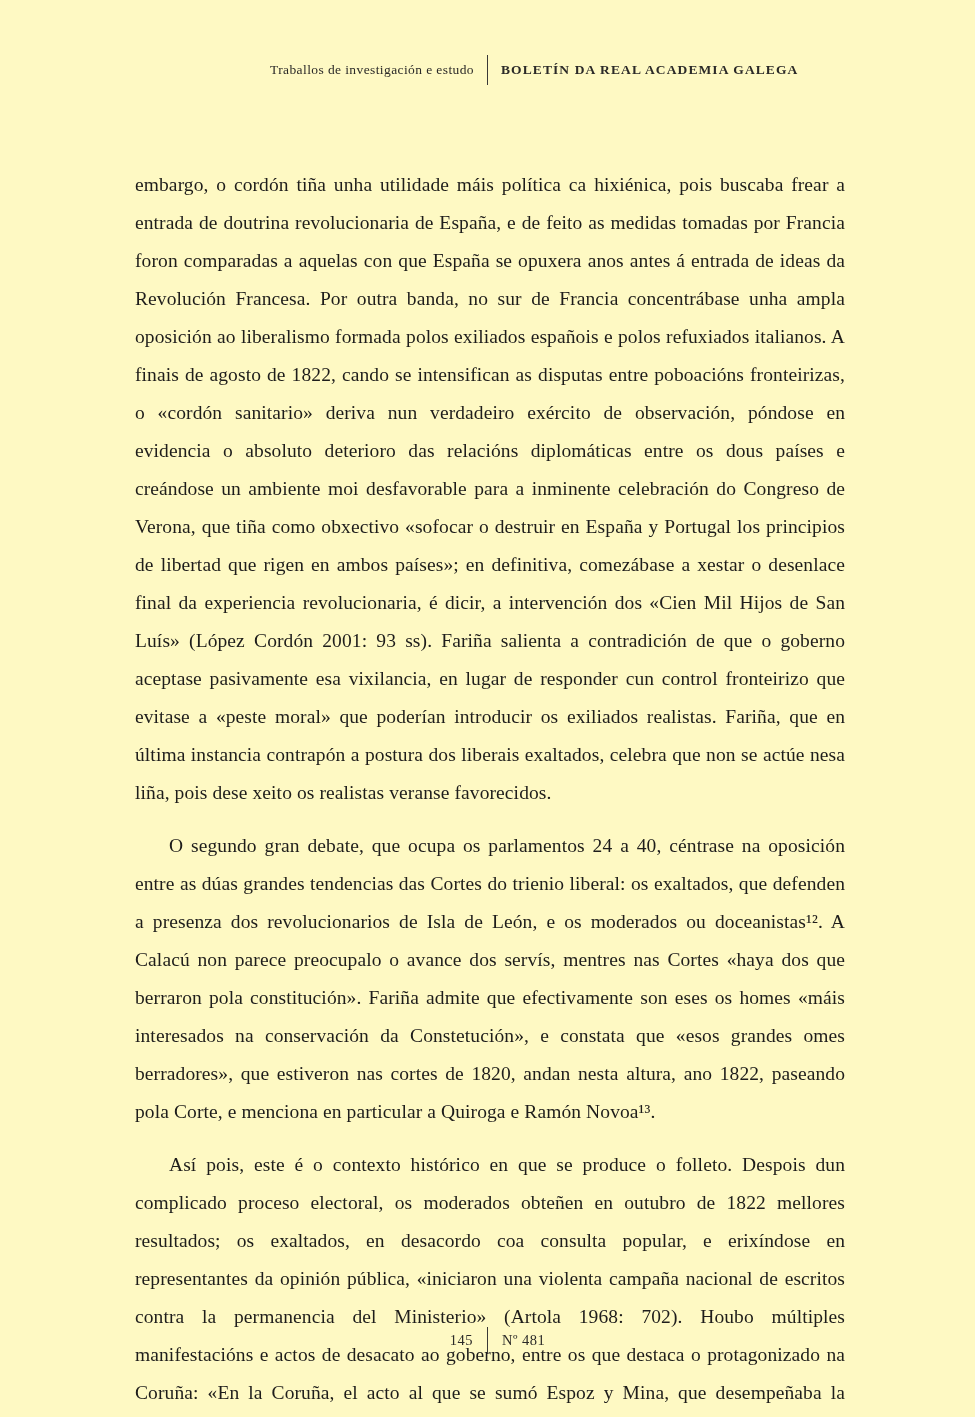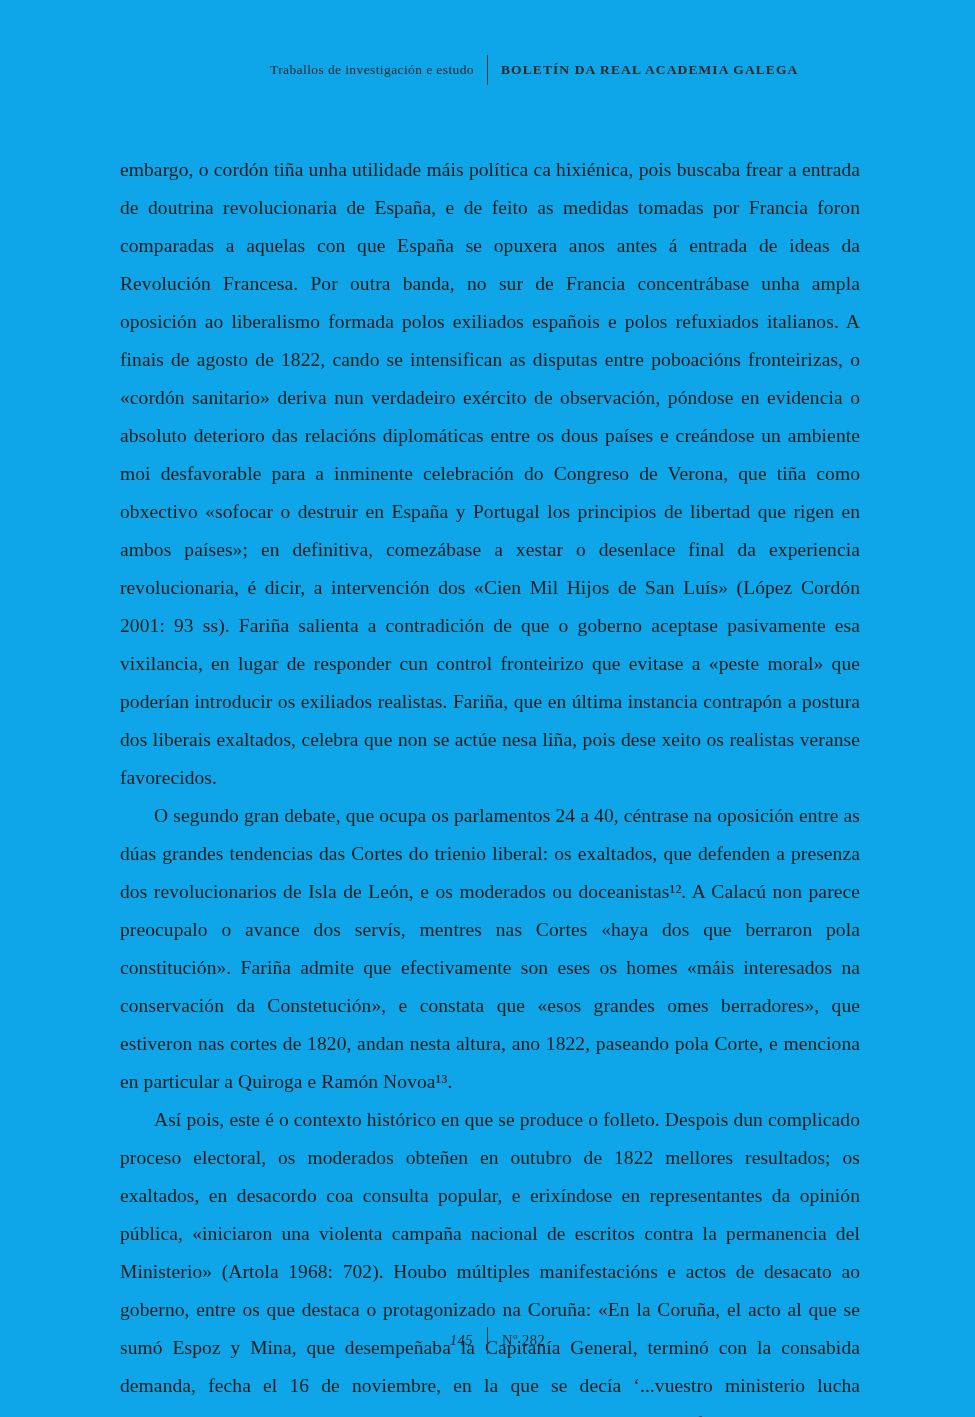--- a/index.html
+++ b/index.html
@@ -5,21 +5,21 @@
   html, body {
     margin: 0;
     padding: 0;
     background: #ffffff;
   }
   .page {
     position: relative;
     width: 975px;
     height: 1417px;
     margin: 0 auto;
-    background: #0ea5e9;
+    background: #fef9c3;
     font-family: "Liberation Serif", serif;
     color: #1e1d1b;
     overflow: hidden;
   }
 
   
   .running-head {
     position: absolute;
     top: 55px;
     left: 0;
@@ -52,21 +52,21 @@
     top: 151px;
     left: 120px;
     width: 740px;
     font-size: 19.5px;
     line-height: 38px;
     text-align: justify;
     letter-spacing: 0.1px;
     color: #1e1d1b;
   }
   .content p {
-    margin: 0;
+    margin: 15px;
     text-indent: 34px;
   }
   .content p.no-indent {
     text-indent: 0;
   }
 
   
   .page-footer {
     position: absolute;
     top: 1327px;
@@ -75,21 +75,20 @@
     display: grid;
     grid-template-columns: 1fr auto 1fr;
     align-items: center;
     column-gap: 14px;
     font-size: 14.5px;
     color: #2b2a28;
   }
   .page-footer .page-num {
     justify-self: end;
     letter-spacing: 0.5px;
-    font-style: italic;
   }
   .page-footer .issue-num {
     justify-self: start;
     letter-spacing: 0.5px;
   }
   .page-footer .vrule {
     height: 27px;
   }
 </style>
 </head>
@@ -105,16 +104,16 @@
 
   <div class="content">
     <p class="no-indent">embargo, o cordón tiña unha utilidade máis política ca hixiénica, pois buscaba frear a entrada de doutrina revolucionaria de España, e de feito as medidas tomadas por Francia foron comparadas a aquelas con que España se opuxera anos antes á entrada de ideas da Revolución Francesa. Por outra banda, no sur de Francia concentrábase unha ampla oposición ao liberalismo formada polos exiliados españois e polos refuxiados italianos. A finais de agosto de 1822, cando se intensifican as disputas entre poboacións fronteirizas, o «cordón sanitario» deriva nun verdadeiro exército de observación, póndose en evidencia o absoluto deterioro das relacións diplomáticas entre os dous países e creándose un ambiente moi desfavorable para a inminente celebración do Congreso de Verona, que tiña como obxectivo «sofocar o destruir en España y Portugal los principios de libertad que rigen en ambos países»; en definitiva, comezábase a xestar o desenlace final da experiencia revolucionaria, é dicir, a intervención dos «Cien Mil Hijos de San Luís» (López Cordón 2001: 93 ss). Fariña salienta a contradición de que o goberno aceptase pasivamente esa vixilancia, en lugar de responder cun control fronteirizo que evitase a «peste moral» que poderían introducir os exiliados realistas. Fariña, que en última instancia contrapón a postura dos liberais exaltados, celebra que non se actúe nesa liña, pois dese xeito os realistas veranse favorecidos.</p>
     <p>O segundo gran debate, que ocupa os parlamentos 24 a 40, céntrase na oposición entre as dúas grandes tendencias das Cortes do trienio liberal: os exaltados, que defenden a presenza dos revolucionarios de Isla de León, e os moderados ou doceanistas¹². A Calacú non parece preocupalo o avance dos servís, mentres nas Cortes «haya dos que berraron pola constitución». Fariña admite que efectivamente son eses os homes «máis interesados na conservación da Constetución», e constata que «esos grandes omes berradores», que estiveron nas cortes de 1820, andan nesta altura, ano 1822, paseando pola Corte, e menciona en particular a Quiroga e Ramón Novoa¹³.</p>
     <p>Así pois, este é o contexto histórico en que se produce o folleto. Despois dun complicado proceso electoral, os moderados obteñen en outubro de 1822 mellores resultados; os exaltados, en desacordo coa consulta popular, e erixíndose en representantes da opinión pública, «iniciaron una violenta campaña nacional de escritos contra la permanencia del Ministerio» (Artola 1968: 702). Houbo múltiples manifestacións e actos de desacato ao goberno, entre os que destaca o protagonizado na Coruña: «En la Coruña, el acto al que se sumó Espoz y Mina, que desempeñaba la Capitanía General, terminó con la consabida demanda, fecha el 16 de noviembre, en la que se decía ‘...vuestro ministerio lucha abiertamente contra la voluntad del pueblo y jamás el pueblo mirará indiferente el que manos enemigas conserven el depósito precioso de su libertad’» (Artola 1968: 703). No parlamento 27 Fariña observa que «eses homes berradores» que se alzaran contra o despotismo permanecen agora calados fronte ao goberno actual, e máis adiante conclúe que «hos constetocionales, o goberno non-os atende moito; máis creo que os aborrece» (285-287); e, de novo, Fariña celebra esta conxun-</p>
   </div>
 
   <div class="page-footer">
     <span class="page-num">145</span>
     <span class="vrule"></span>
-    <span class="issue-num">Nº 282</span>
+    <span class="issue-num">Nº 481</span>
   </div>
 
 </div>
 
 </body></html>

